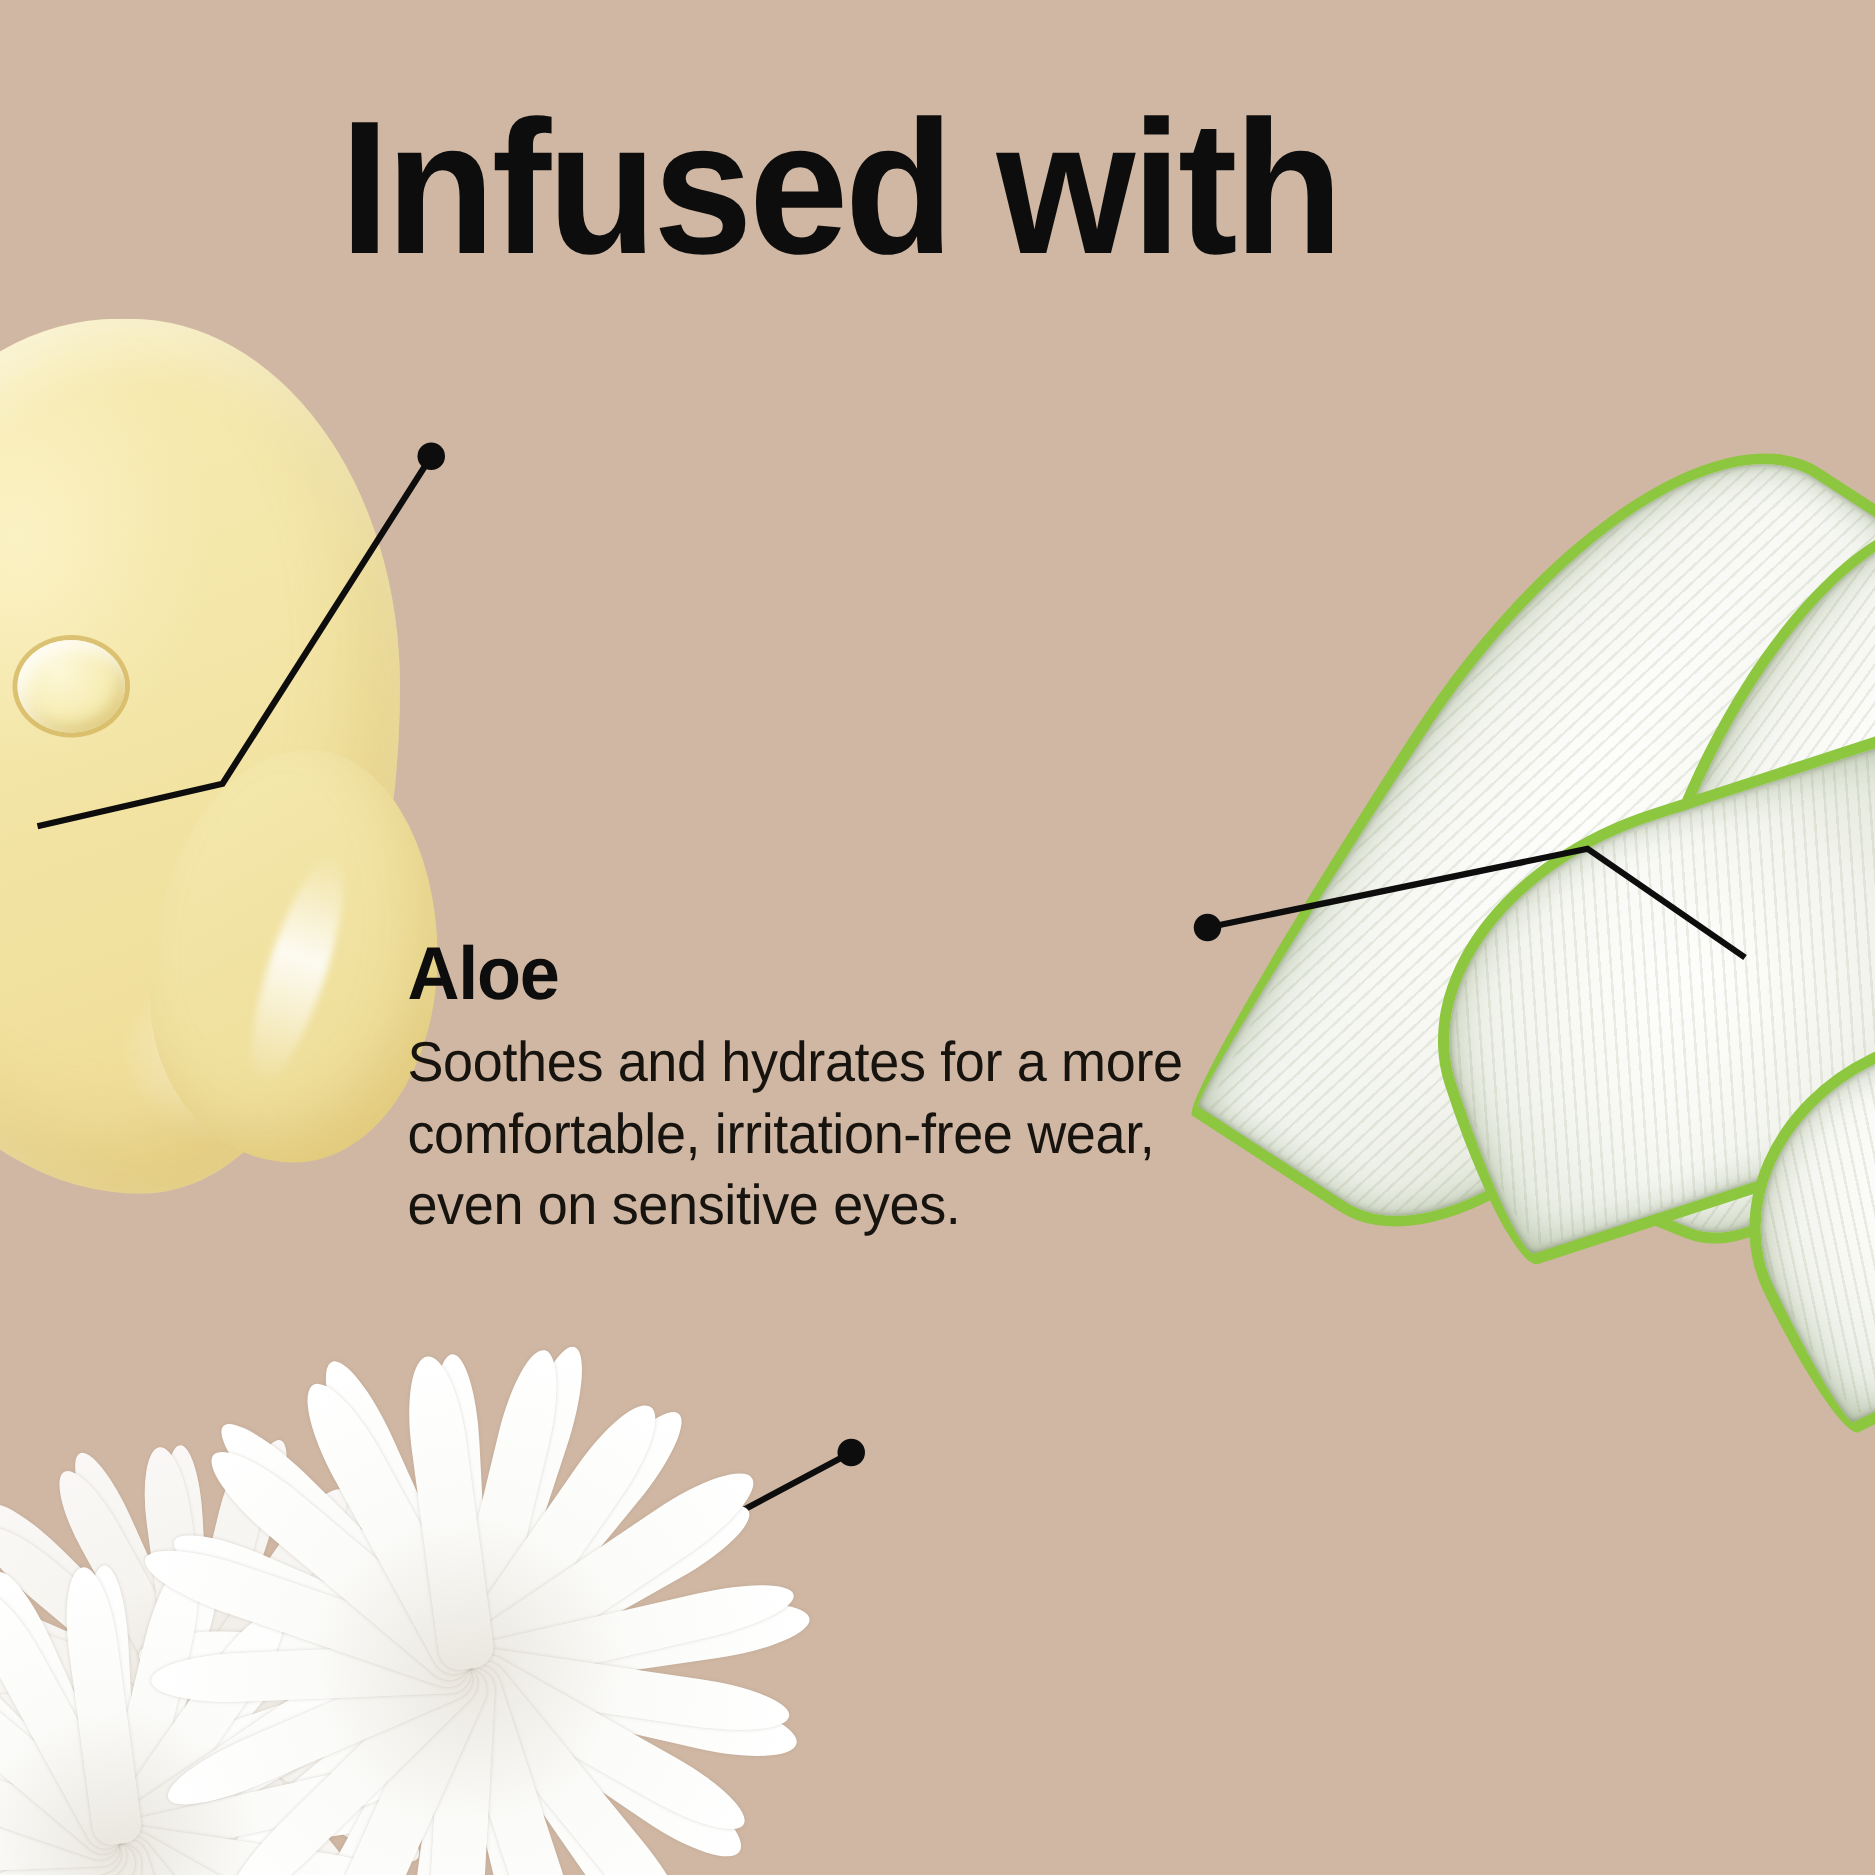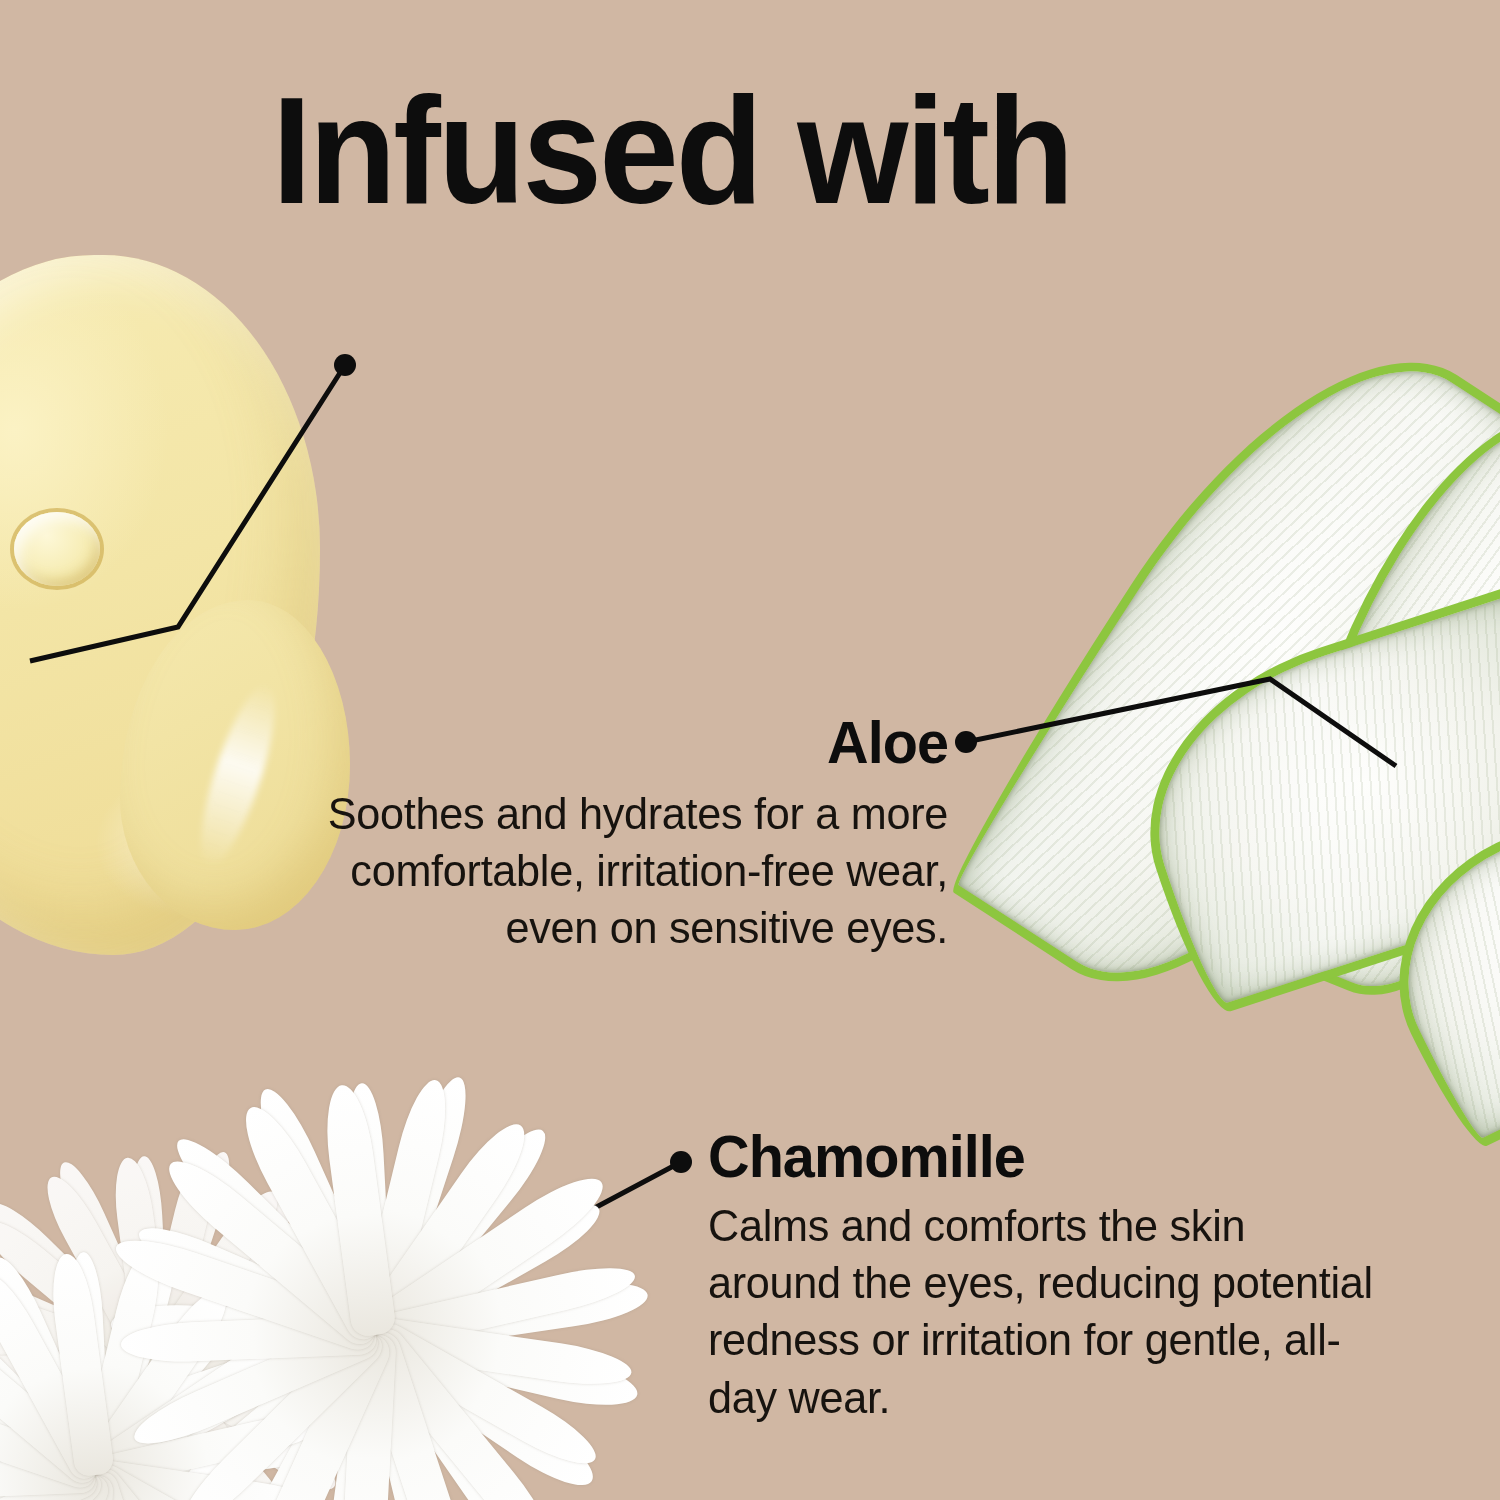--- a/index.html
+++ b/index.html
@@ -168,21 +168,21 @@
     line-height: 1.27;
     letter-spacing: -.3px;
     color: #17130f;
     transform: scaleX(.96);
   }
 
   #callout-vitamin-e { left: 378px; top: 330px; width: 690px; text-align: left; }
   #callout-vitamin-e .callout-title { transform-origin: left top; }
   #callout-vitamin-e .callout-body { transform-origin: left top; margin-top: 10px; }
 
-  #callout-aloe { left: 300px; top: 712px; width: 648px; text-align: right; }
+  #callout-aloe { left: 300px; top: 748px; width: 648px; text-align: left; }
   #callout-aloe .callout-title { transform-origin: right top; }
   #callout-aloe .callout-body { transform-origin: right top; margin-top: 12px; }
 
   #callout-chamomille { left: 708px; top: 1126px; width: 700px; text-align: left; }
   #callout-chamomille .callout-title { transform-origin: left top; }
   #callout-chamomille .callout-body { transform-origin: left top; margin-top: 10px; }
 </style>
 </head>
 <body>
 
@@ -328,18 +328,14 @@
   </svg>
 
   <div id="page-title">Infused with</div>
 
 
   <div class="callout" id="callout-aloe">
     <div class="callout-title">Aloe</div>
     <div class="callout-body">Soothes and hydrates for a more comfortable, irritation-free wear, even on sensitive eyes.</div>
   </div>
 
-  <div class="callout" id="callout-chamomille">
-    <div class="callout-title">Chamomille</div>
-    <div class="callout-body">Calms and comforts the skin around the eyes, reducing potential redness or irritation for gentle, all-day wear.</div>
-  </div>
 
 </div>
 
 </body></html>

